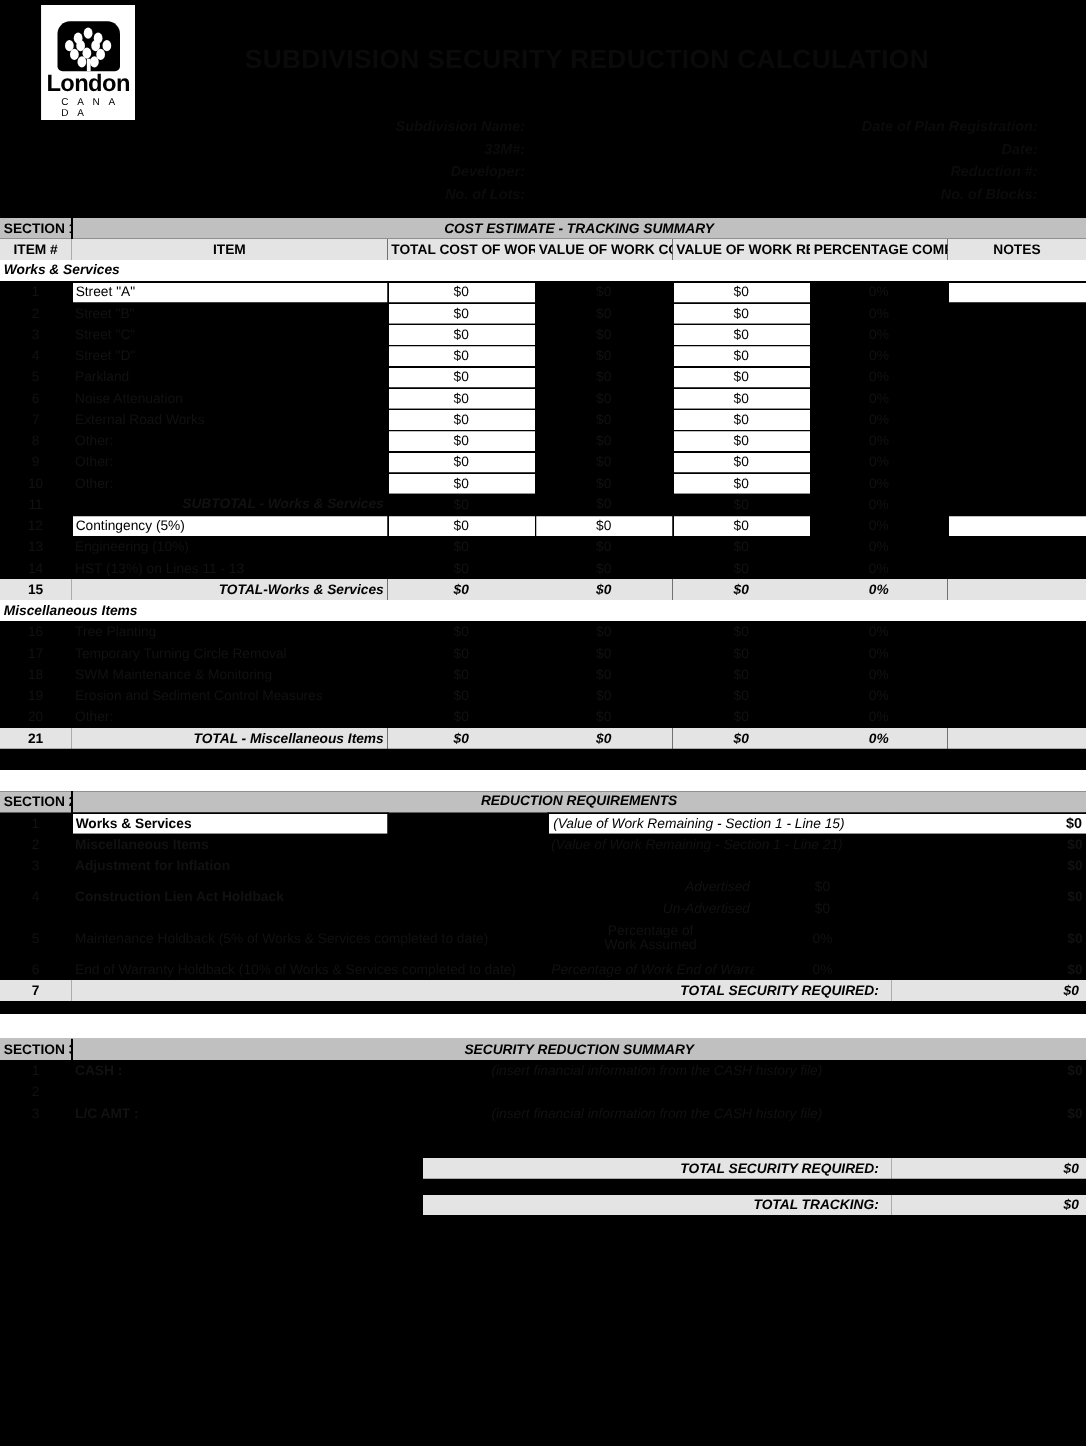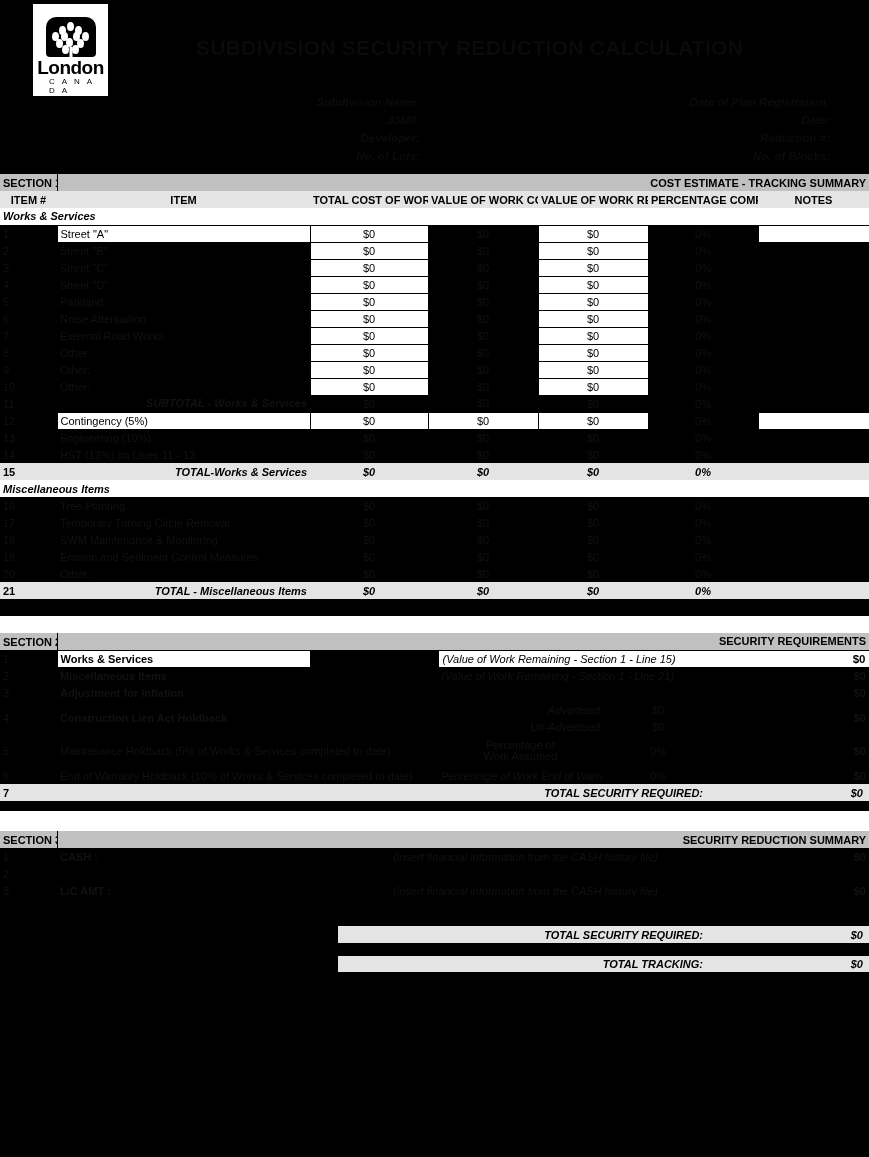--- a/index.html
+++ b/index.html
@@ -130,22 +130,23 @@
     height: 20px;
   }
   .sec-label {
     font-weight: bold;
     font-size: 11px;
     border-right: 1px solid #000 !important;
     text-align: left;
   }
   .sec-title {
     font-weight: bold;
+    font-style: italic;
     font-size: 14px;
-    text-align: right;
+    text-align: center;
   }
   .colhdr td {
     background: #e4e4e4 !important;
     color: #000 !important;
     font-weight: bold;
     font-size: 10.5px;
     text-align: center;
     white-space: normal;
     line-height: 12px;
     height: 56px;
@@ -164,21 +165,21 @@
     border-bottom: 1px solid #000;
     height: 18px;
   }
   
   .w {
     background: #fff !important;
     color: #000 !important;
     border: 1px solid #000 !important;
   }
   .num  { text-align: center; }
-  .itemno { font-size: 10.5px; }
+  .itemno { text-align: center; font-size: 10.5px; }
   .itemtxt { text-align: left; }
   .totalrow td {
     background: #e4e4e4 !important;
     color: #000 !important;
     font-weight: bold;
     font-style: italic;
     font-size: 11.5px;
     border: 1px solid #000;
     height: 19px;
   }
@@ -507,21 +508,21 @@
       <col style="width:253px">
       <col style="width:128px">
     <col style="width:165px">
       <col style="width:110px">
       <col style="width:156px">
   </colgroup>
 
   <tbody>
       <tr class="sec-bar">
     <td class="sec-label">SECTION 2</td>
-    <td class="sec-title" colspan="5">SECURITY REQUIREMENTS</td>
+    <td class="sec-title" colspan="5">REDUCTION REQUIREMENTS</td>
   </tr>
 
   <tr class="s2row">
     <td class="itemno">1</td>
     <td class="s2label w">Works &amp; Services</td>
     <td></td>
     <td class="s2note w" colspan="3" style="text-align:left; padding-left:4px;">
       <span>(Value of Work Remaining - Section 1 - Line 15)</span>
       <span style="float:right; font-style:normal; font-weight:bold; font-size:11.5px;">$0</span>
     </td>

